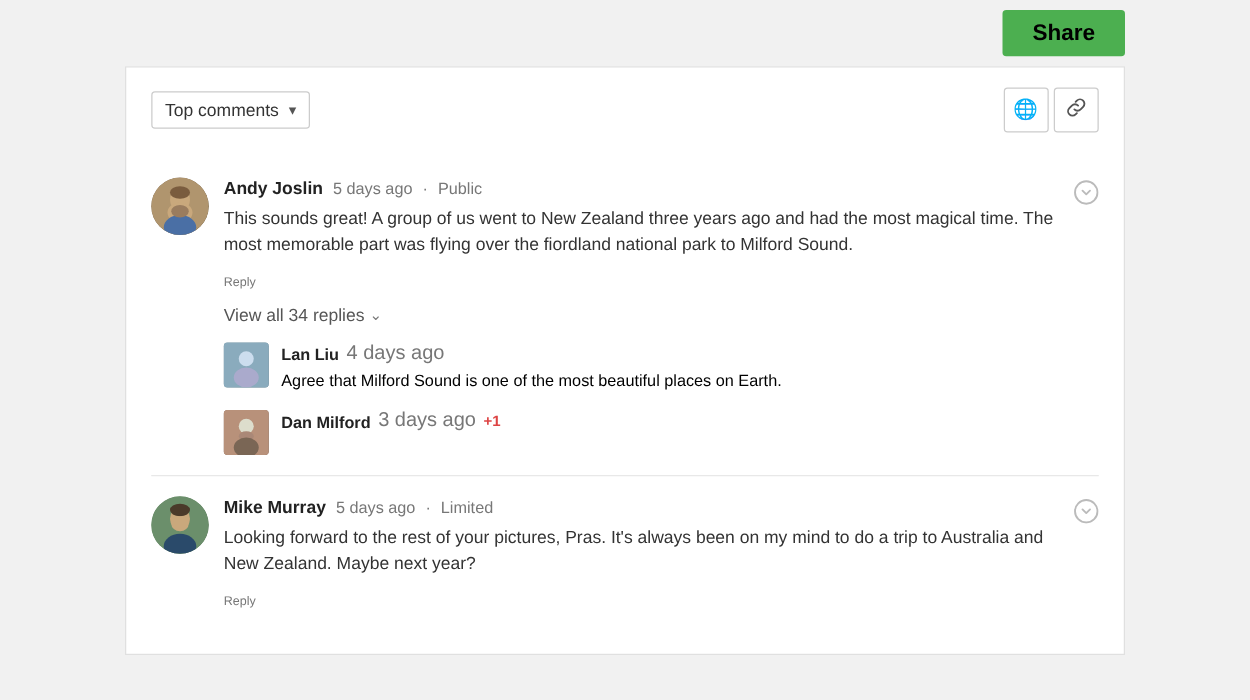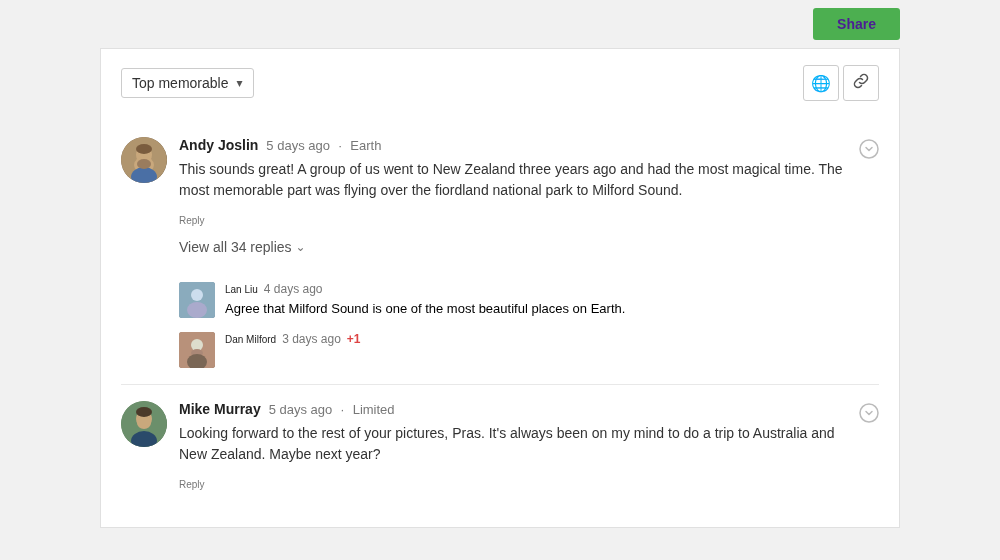--- a/index.html
+++ b/index.html
@@ -18,24 +18,24 @@
     }
     
     .top-bar {
       display: flex;
       justify-content: flex-end;
       padding: 8px 100px 8px 0;
       background: #f1f1f1;
     }
     .share-button {
       background: #4caf50;
-      color: #4c1d95;
+      color: #000000;
       border: none;
       padding: 8px 24px;
-      font-size: 14px;
+      font-size: 18px;
       font-weight: bold;
       border-radius: 3px;
       cursor: pointer;
     }
     
     .comments-container {
       background: #fff;
       margin: 0 100px;
       padding: 16px 20px 20px 20px;
       border: 1px solid #e0e0e0;
@@ -195,21 +195,21 @@
       margin-left: 58px;
       margin-top: 12px;
     }
     .view-all-replies {
       font-size: 14px;
       color: #555;
       cursor: pointer;
       background: none;
       border: none;
       padding: 0;
-      margin-bottom: 27px;
+      margin-bottom: 14px;
       display: flex;
       align-items: center;
       gap: 4px;
     }
     .view-all-replies .arrow {
       color: #777;
       font-size: 12px;
     }
     .reply-item {
       display: flex;
@@ -223,26 +223,26 @@
     .reply-content {
       flex: 1;
     }
     .reply-meta {
       display: flex;
       align-items: center;
       gap: 6px;
       margin-bottom: 4px;
     }
     .reply-author {
-      font-weight: normal;
-      font-size: 10px;
+      font-weight: bold;
+      font-size: 13px;
       color: #222;
     }
     .reply-time {
-      font-size: 12px;
+      font-size: 16px;
       color: #777;
     }
     .reply-plus {
       font-size: 12px;
       color: #d44;
       font-weight: bold;
     }
     .reply-text {
       font-size: 13px;
       color: #000000;
@@ -255,21 +255,21 @@
 <div class="page-wrapper">
 
   <div class="top-bar">
     <button class="share-button">Share</button>
   </div>
 
   <div class="comments-container">
 
     <div class="filter-bar">
       <div class="sort-dropdown">
-        <span>Top memorable</span>
+        <span>Top comments</span>
         <span class="chevron">▾</span>
       </div>
       <div class="filter-icons">
         <button class="icon-btn">
           <span>🌐</span>
         </button>
         <button class="icon-btn">
           <span>
             <svg width="16" height="16" viewBox="0 0 16 16" fill="none">
               <path d="M6.5 9.5a3.5 3.5 0 0 0 5 0l2-2a3.5 3.5 0 0 0-5-5L7.5 3.5" stroke="#555" stroke-width="1.5" stroke-linecap="round"></path>
@@ -297,21 +297,21 @@
 
             <ellipse cx="23" cy="27" rx="7" ry="5" fill="#9a7c5e"></ellipse>
           </svg>
         </div>
 
         <div class="comment-main">
           <div class="comment-meta">
             <span class="comment-author">Andy Joslin</span>
             <span class="comment-time">5 days ago</span>
             <span class="comment-separator">·</span>
-            <span class="comment-visibility">Earth</span>
+            <span class="comment-visibility">Public</span>
           </div>
           <div class="comment-text">This sounds great! A group of us went to New Zealand three years ago and had the most magical time. The most memorable part was flying over the fiordland national park to Milford Sound.</div>
           <button class="reply-link">Reply</button>
         </div>
 
         <div class="comment-options">
           <svg width="20" height="20" viewBox="0 0 20 20" fill="none">
             <circle cx="10" cy="10" r="9" stroke="#bbb" stroke-width="1.5"></circle>
             <polyline points="7,8.5 10,11.5 13,8.5" stroke="#bbb" stroke-width="1.5" stroke-linecap="round" stroke-linejoin="round" fill="none"></polyline>
           </svg>

